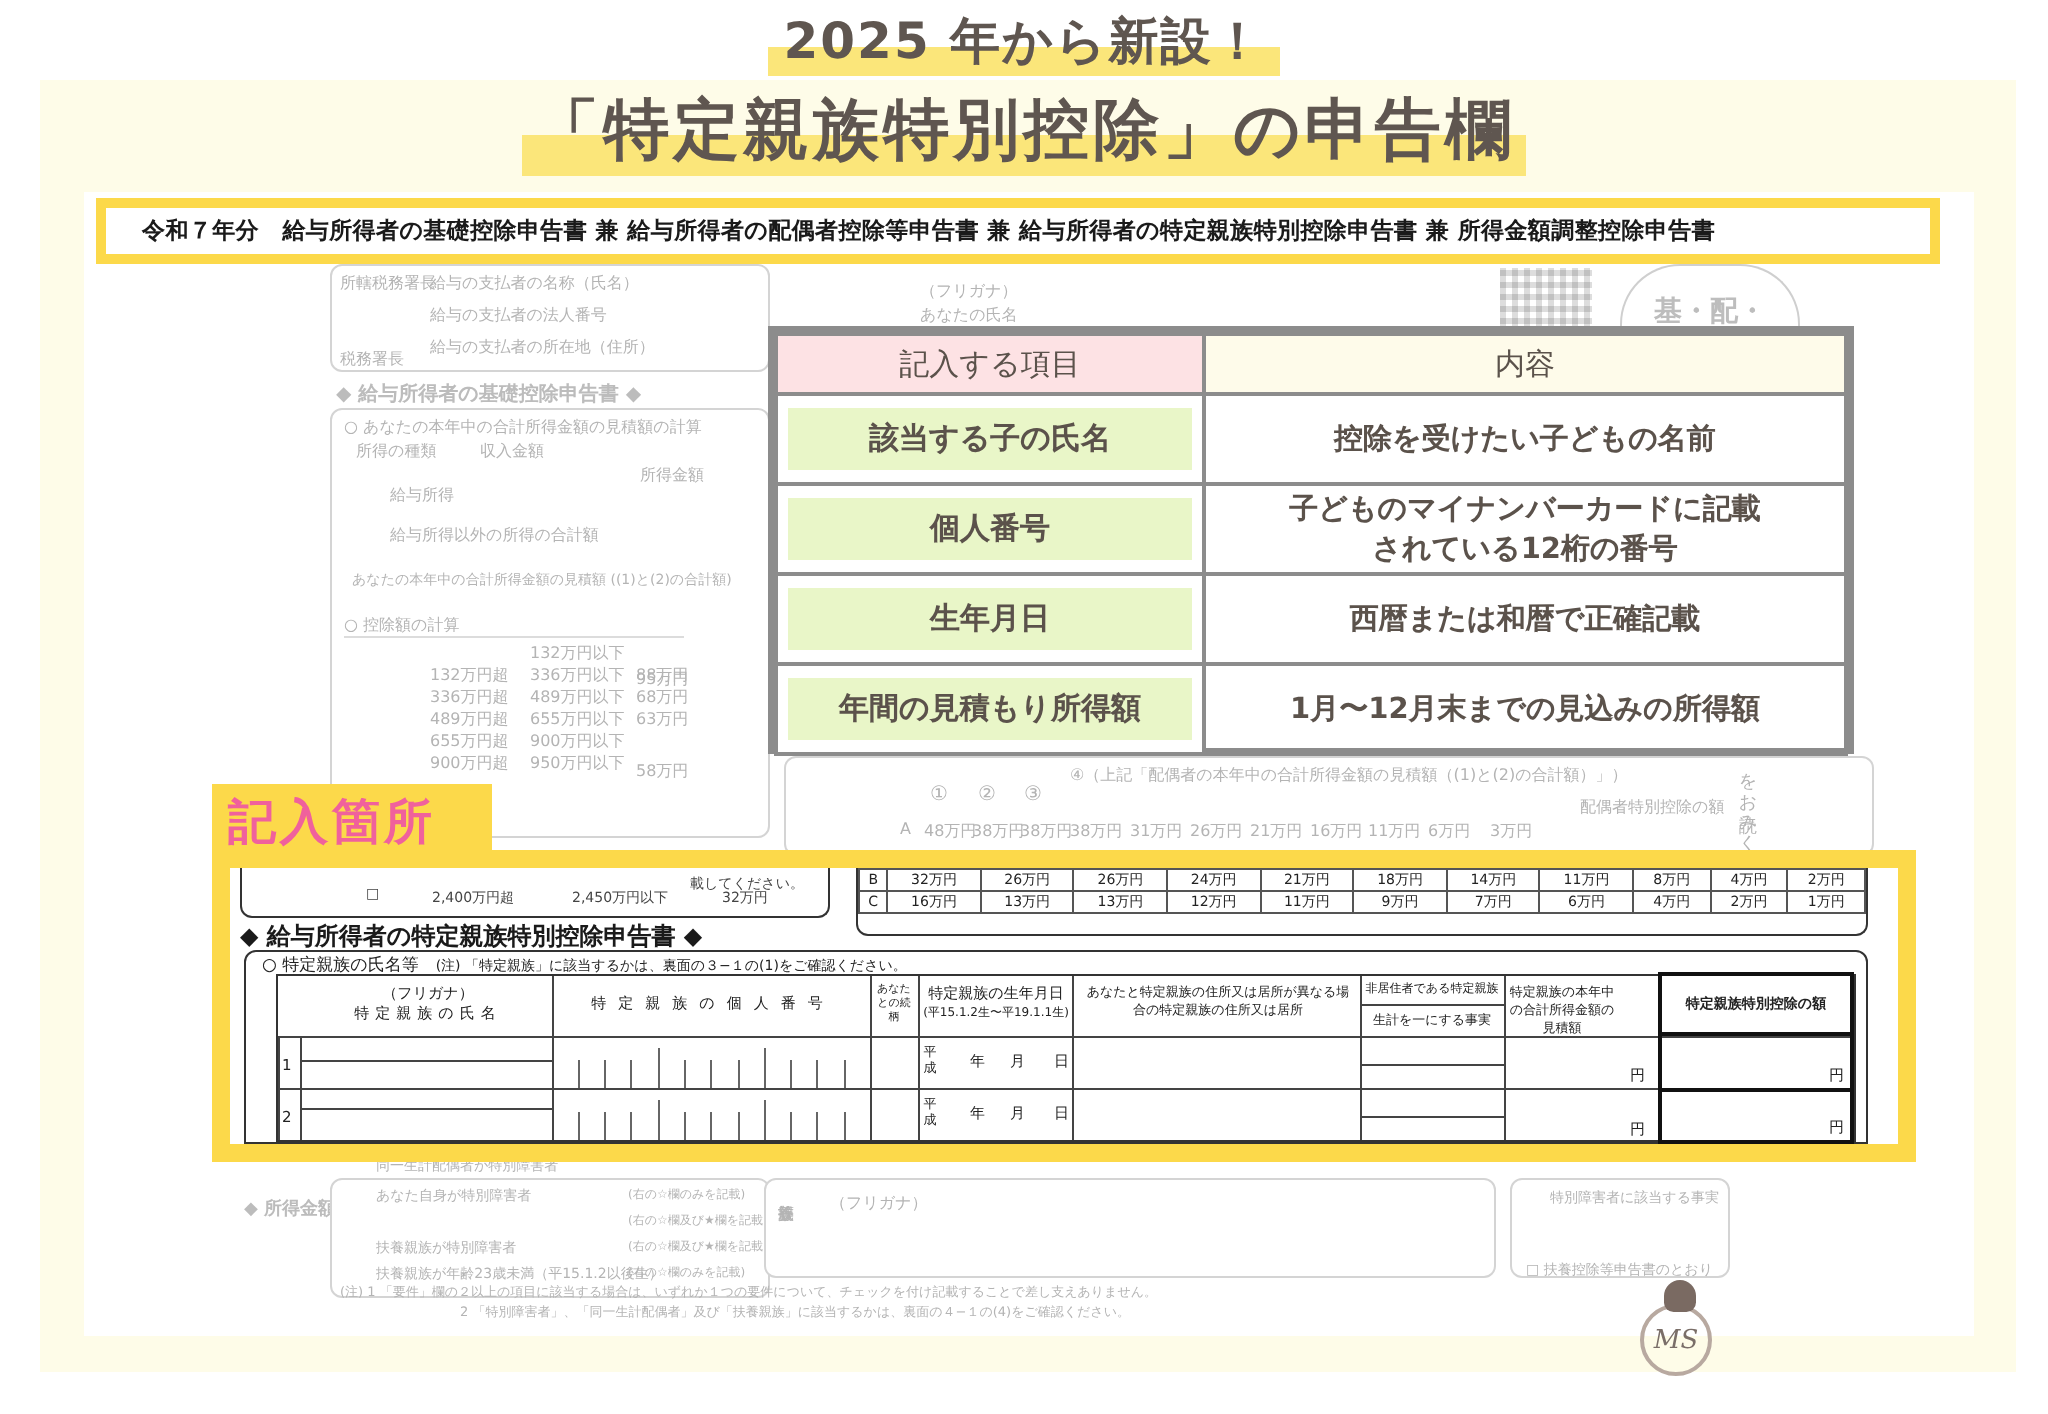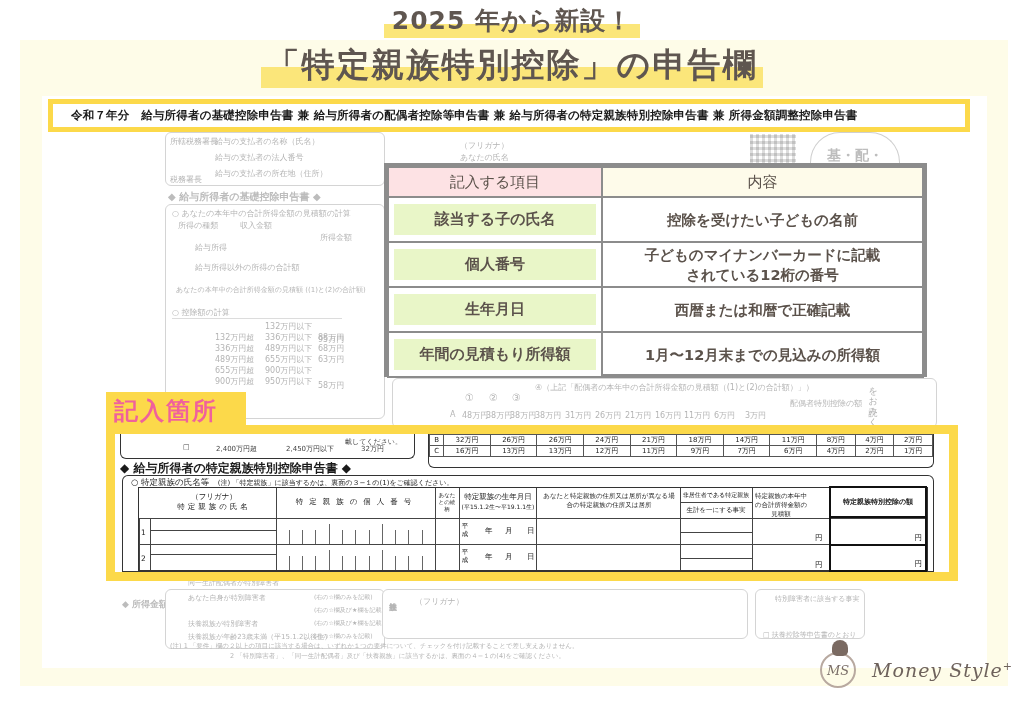--- a/index.html
+++ b/index.html
@@ -329,14 +329,13 @@
 </div>
 
 <div class="highlight-box"></div>
 <div class="mark-label">記入箇所</div>
 
 <div class="logo">
   <div class="logo-mark">
     <div class="logo-head"></div>
     <span>MS</span>
   </div>
-  <div class="logo-text"><span>Money Style</span><span class="logo-plus">+</span></div>
 </div>
 
 </body></html>

